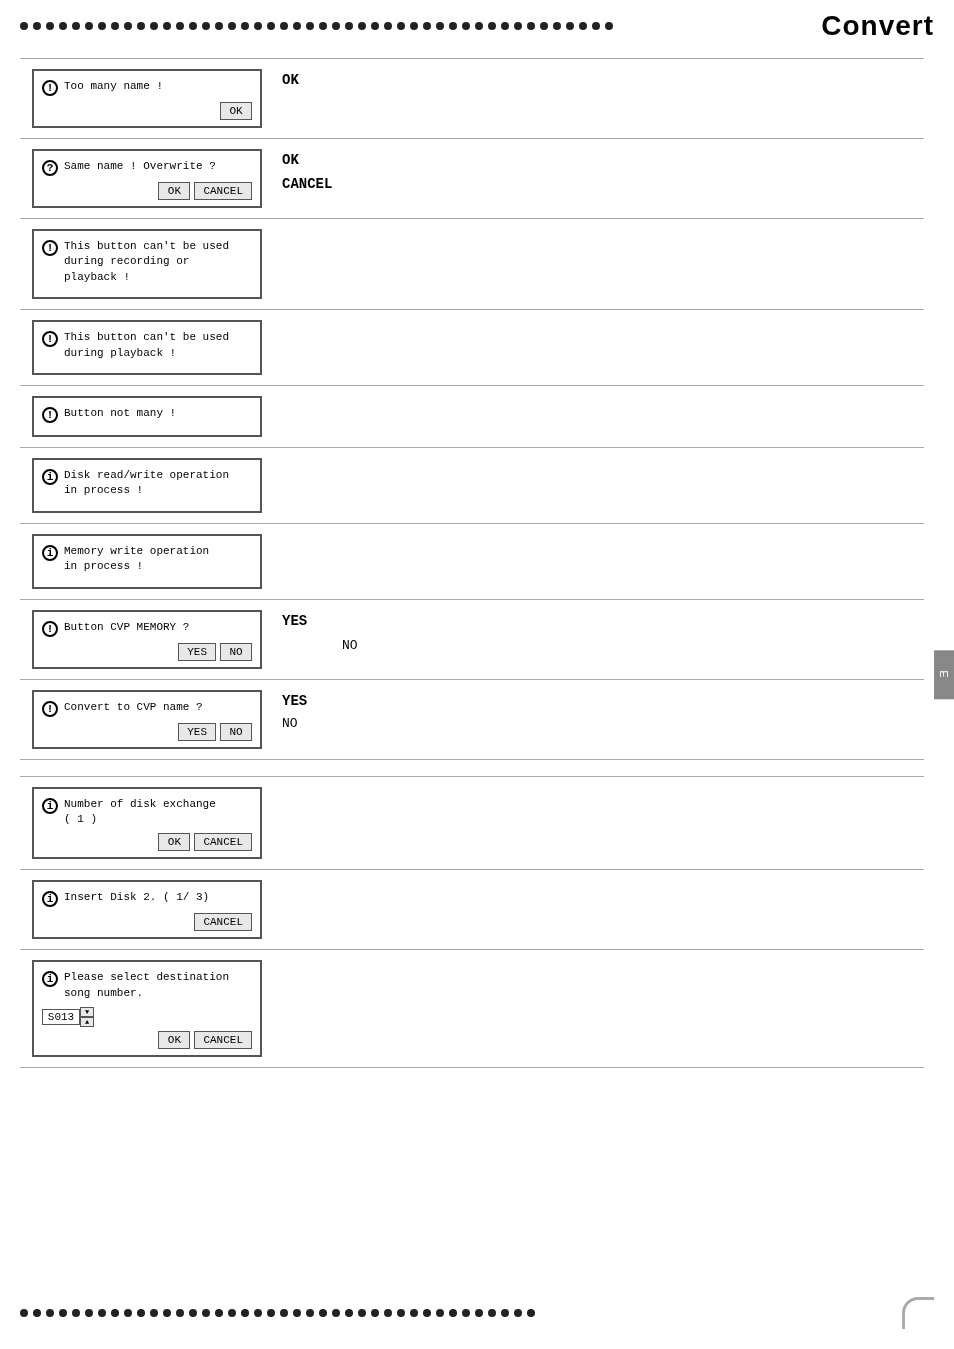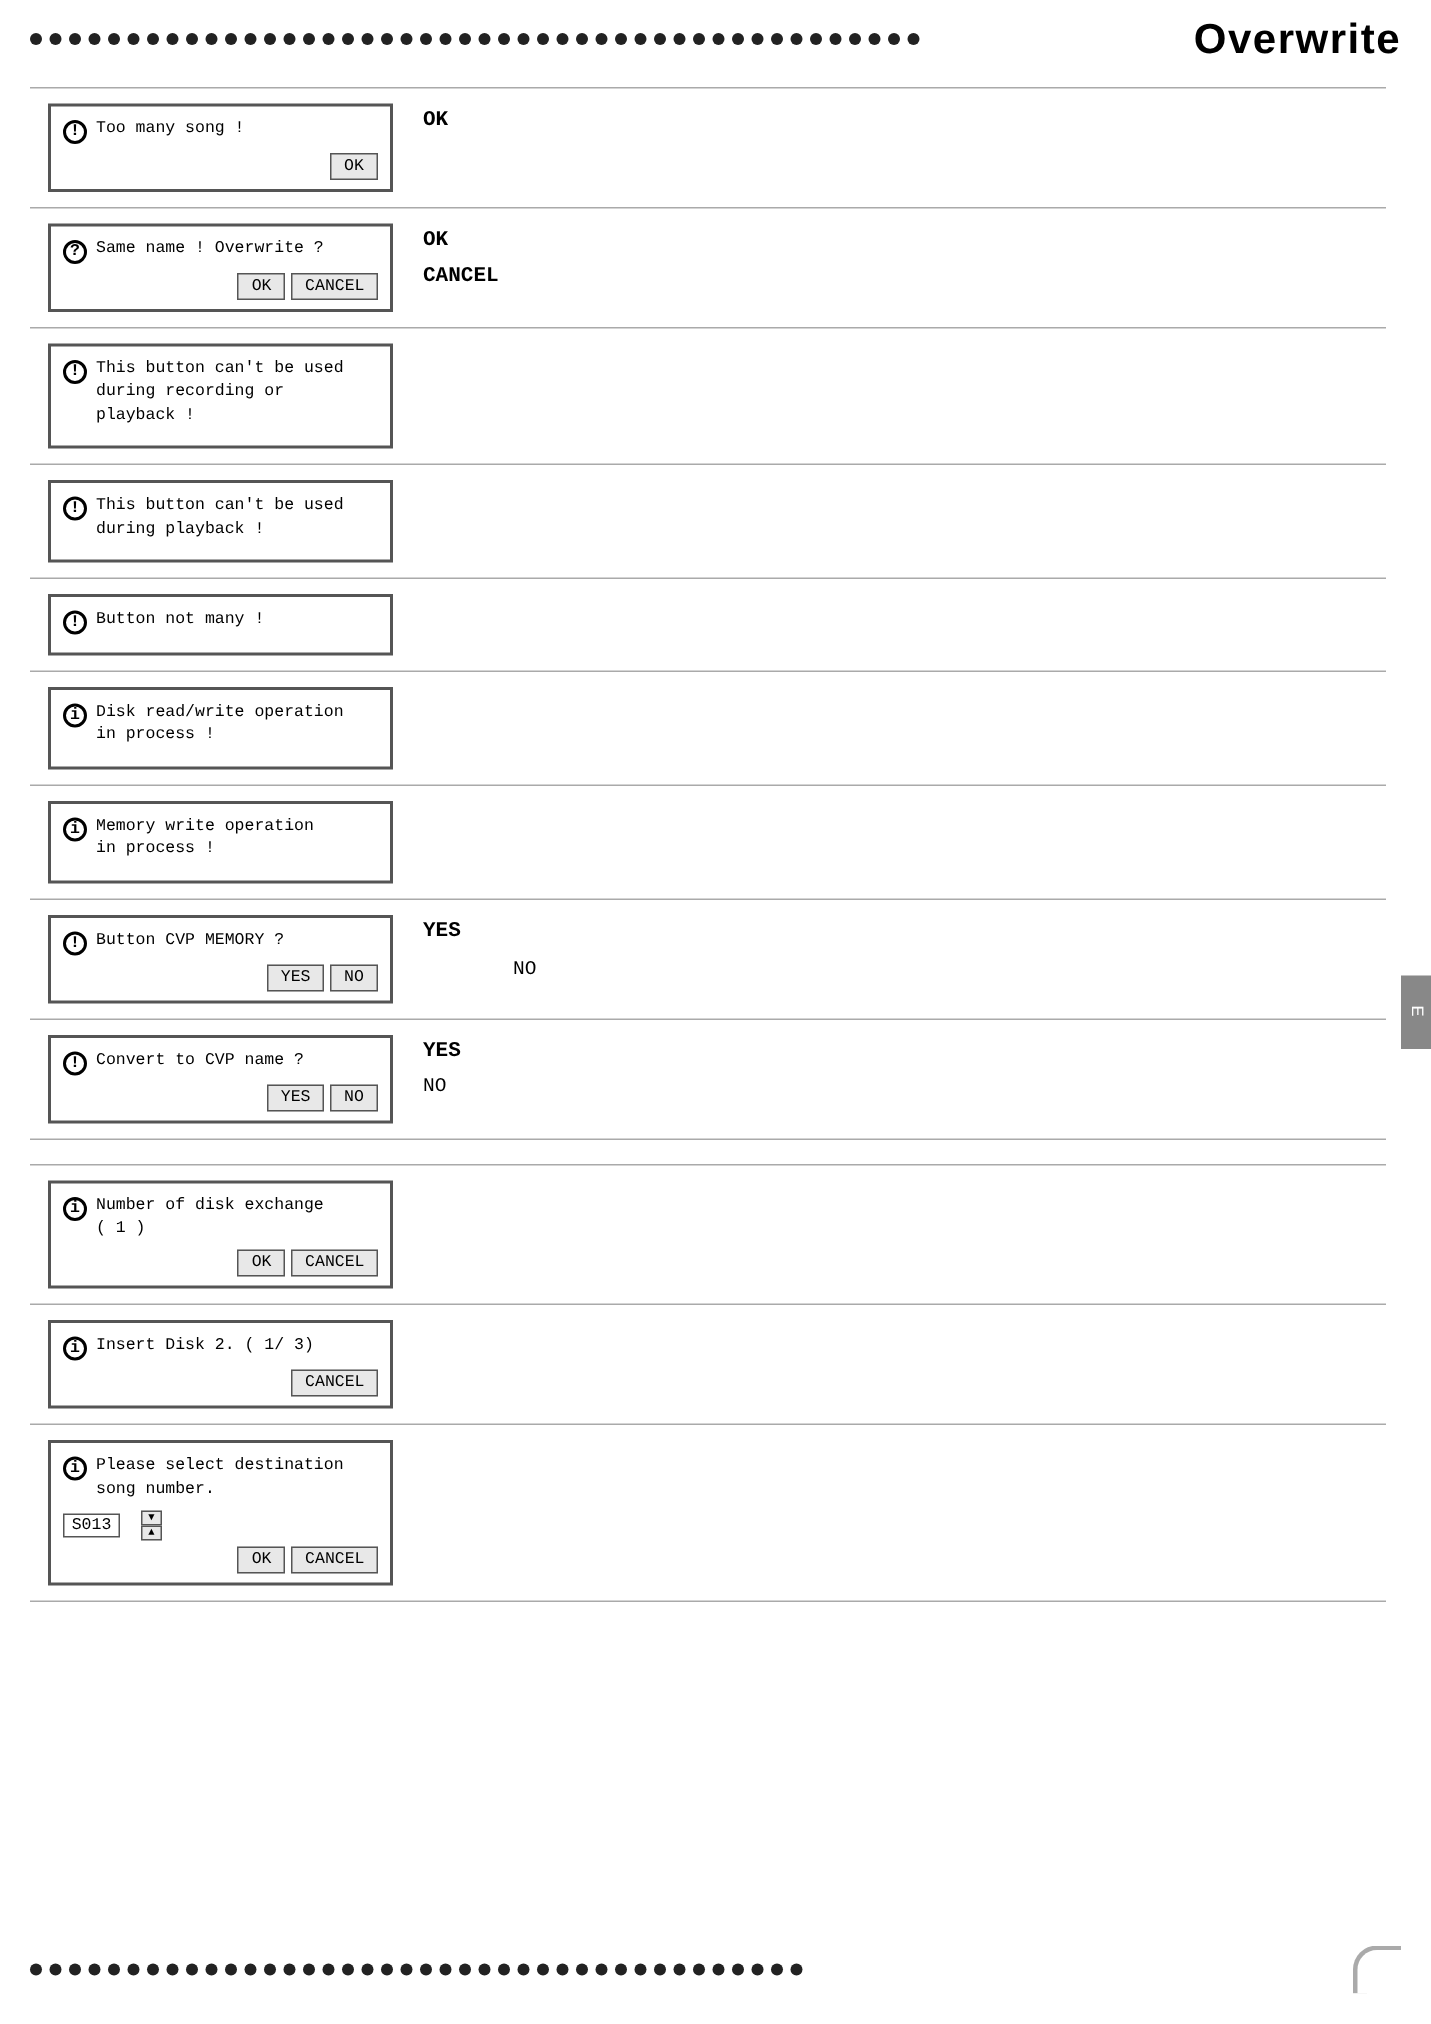--- a/index.html
+++ b/index.html
@@ -145,21 +145,21 @@
       font-family: 'Courier New', Courier, monospace;
       vertical-align: top;
       padding-left: 40px;
       line-height: 1.7;
     }
 
     
     .spinner-box {
       display: flex;
       align-items: center;
-      gap: 14px;
+      gap: 0;
       margin-bottom: 4px;
     }
     .spinner-input {
       border: 1px solid #555;
       font-size: 11px;
       font-family: 'Courier New', Courier, monospace;
       width: 38px;
       padding: 1px 2px;
       text-align: center;
     }
@@ -267,32 +267,32 @@
       <span class="dot"></span>
       <span class="dot"></span>
       <span class="dot"></span>
       <span class="dot"></span>
       <span class="dot"></span>
       <span class="dot"></span>
       <span class="dot"></span>
       <span class="dot"></span>
       <span class="dot"></span>
     </div>
-  <div class="header-title">Overwrite</div>
+  <div class="header-title">Convert</div>
 </div>
 
 <div class="main">
   <table class="msg-table">
     <tbody id="msg-tbody">
     <tr>
           <td style="width: 240px; padding-right: 8px;">
             <div class="dialog-box">
               <div class="dialog-header">
                 <div class="dialog-icon warn">!</div>
-                <div class="dialog-text">Too many song !</div>
+                <div class="dialog-text">Too many name !</div>
               </div>
               <div class="dialog-buttons">
                 <button class="dialog-btn">OK</button>
               </div>
             </div>
           </td>
           <td class="desc-cell">
             <div style="font-weight: bold; font-size: 14px;">OK</div>
           </td>
         </tr>

